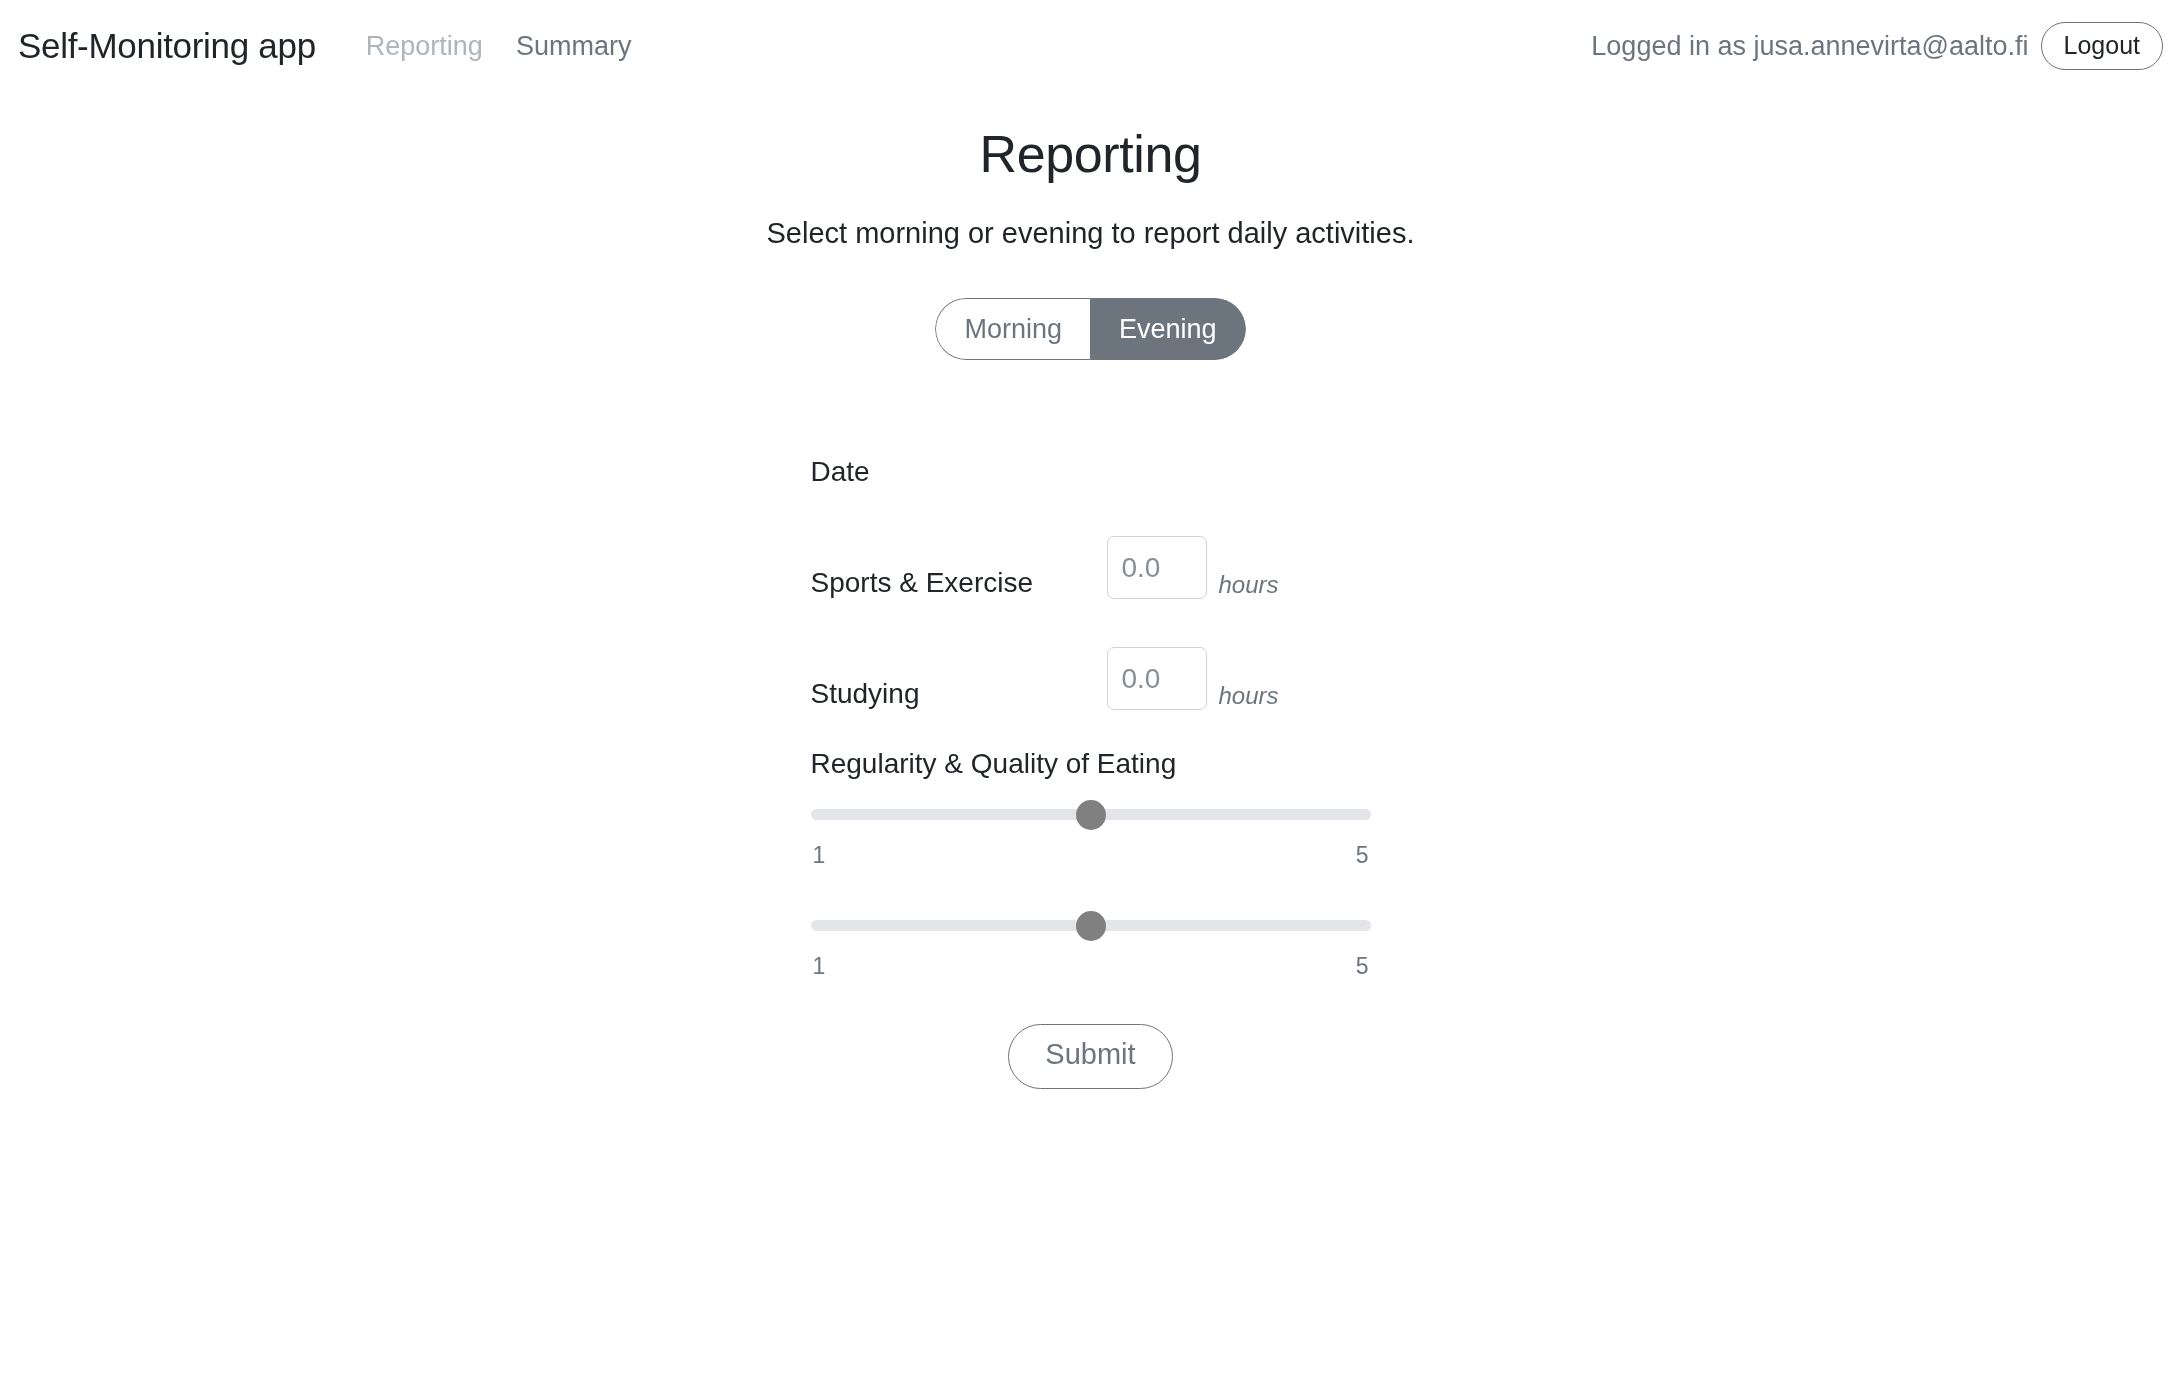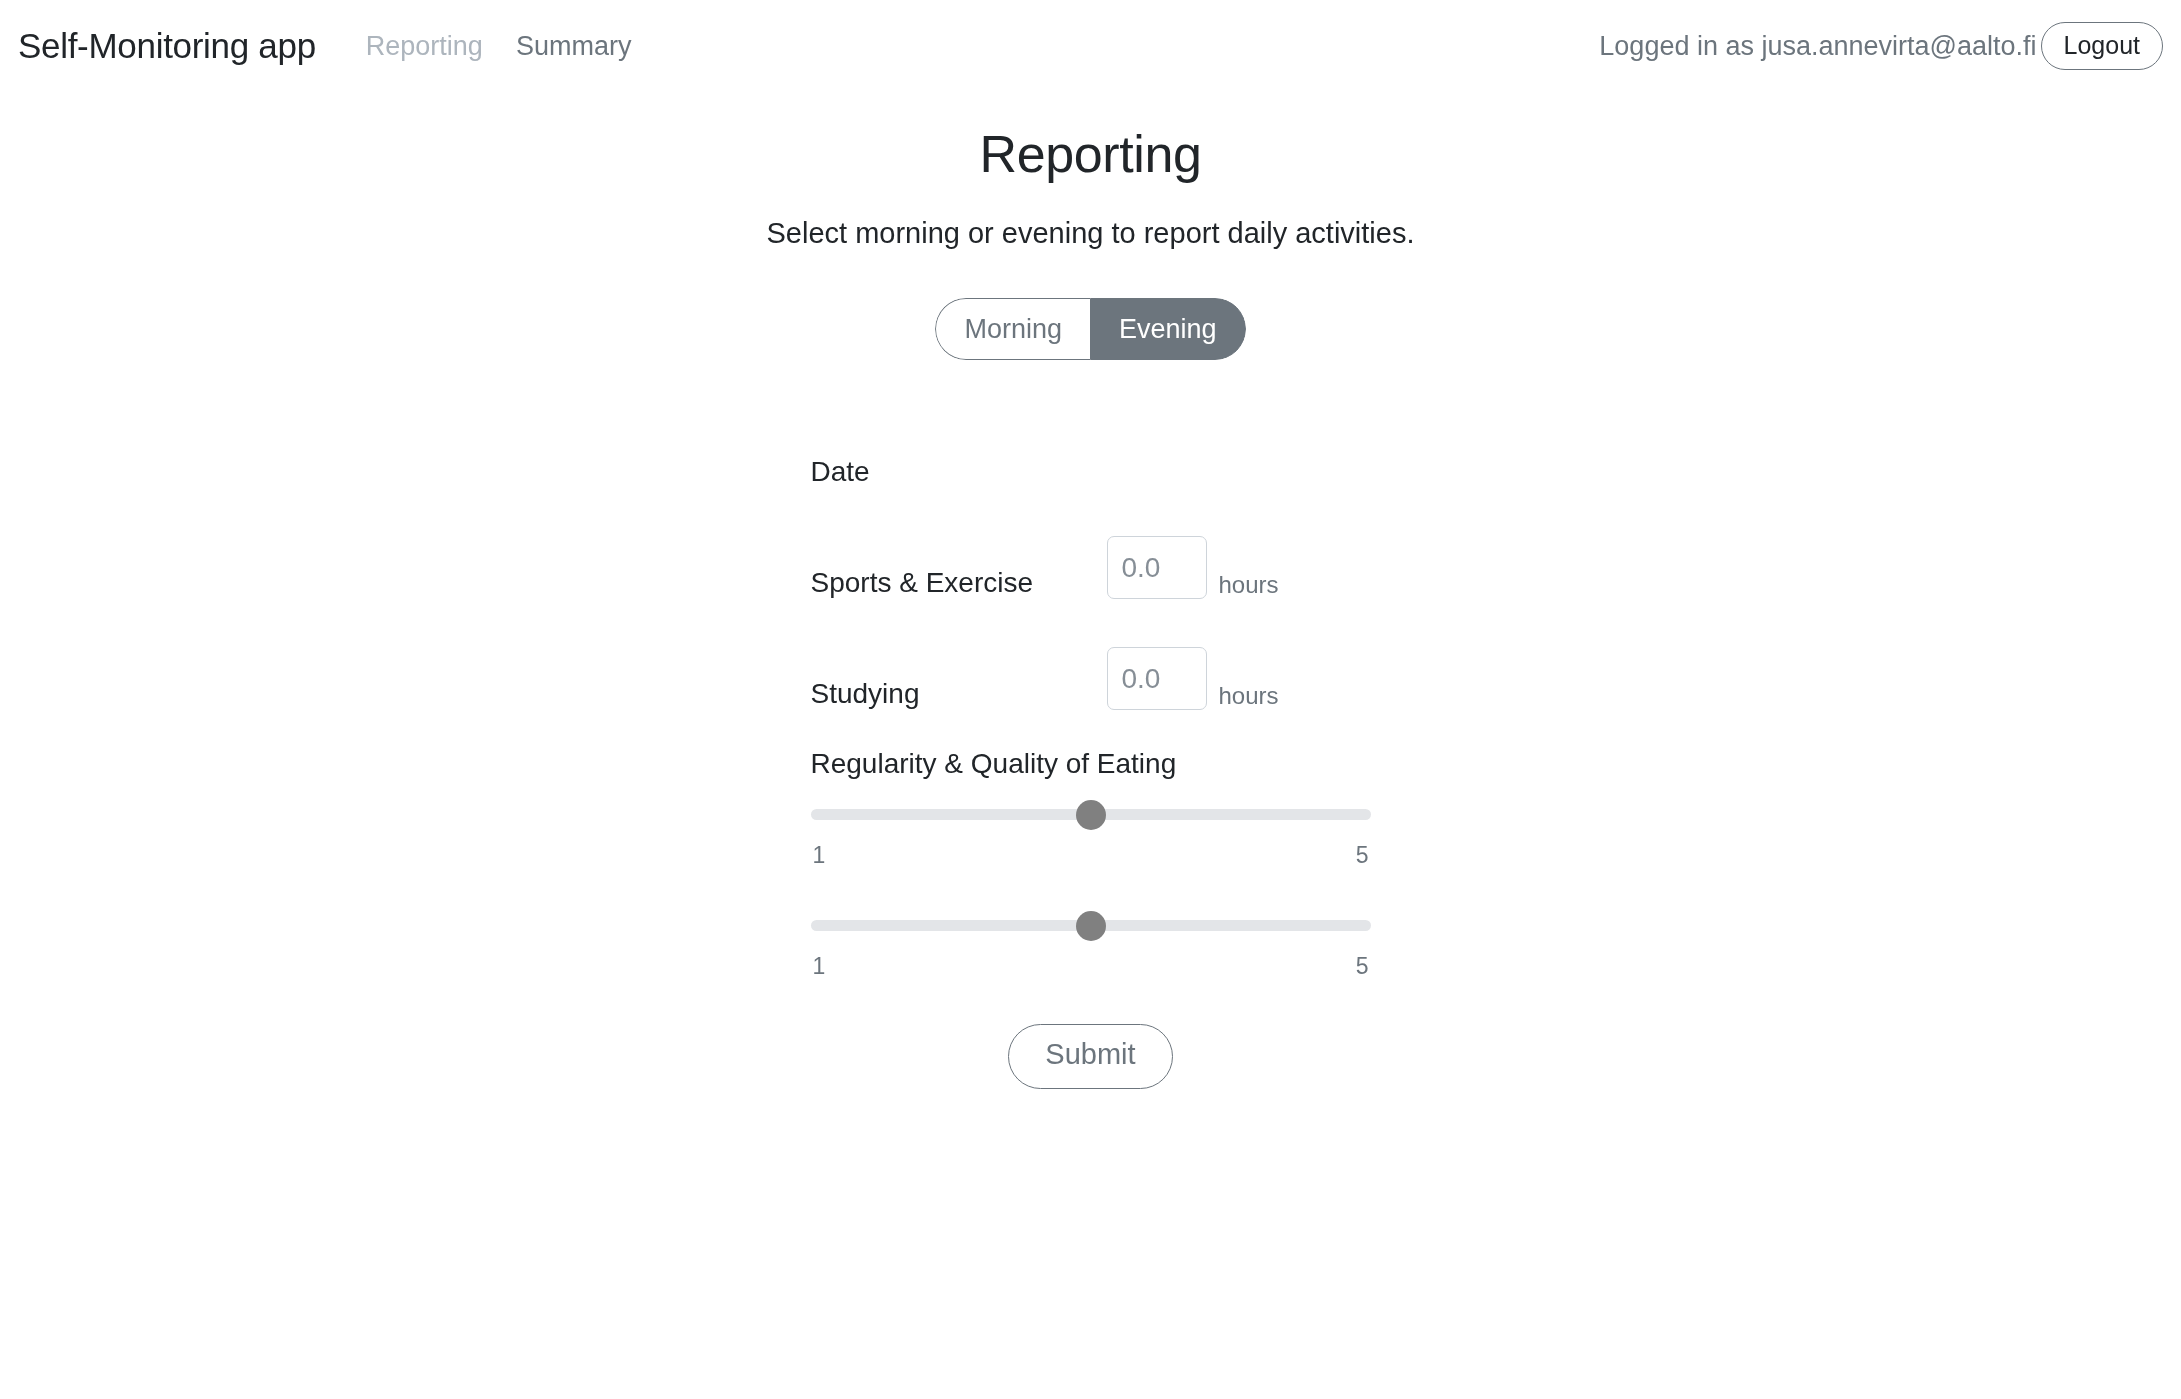--- a/index.html
+++ b/index.html
@@ -35,21 +35,21 @@
     font-size: 27px;
     color: #6c757d;
     text-decoration: none;
     white-space: nowrap;
   }
   .nav-link.active { color: #adb5bd; }
   .nav-right {
     margin-left: auto;
     display: flex;
     align-items: center;
-    gap: 4px;
+    gap: 12px;
   }
   .logged-in {
     font-size: 27px;
     color: #6c757d;
     white-space: nowrap;
   }
   .logout-btn {
     font-size: 25px;
     color: #212529;
     background: #ffffff;
@@ -169,20 +169,21 @@
   }
   .num-ph {
     font-size: 28px;
     color: #868e96;
   }
   .unit {
     font-size: 24px;
     color: #6c757d;
     margin-left: 12px;
     white-space: nowrap;
+    font-style: italic;
   }
 
   
   .slider-block { margin-bottom: 44px; }
   .slider-label {
     font-size: 28px;
     color: #212529;
     margin-bottom: 22px;
     line-height: 1.1;
   }

